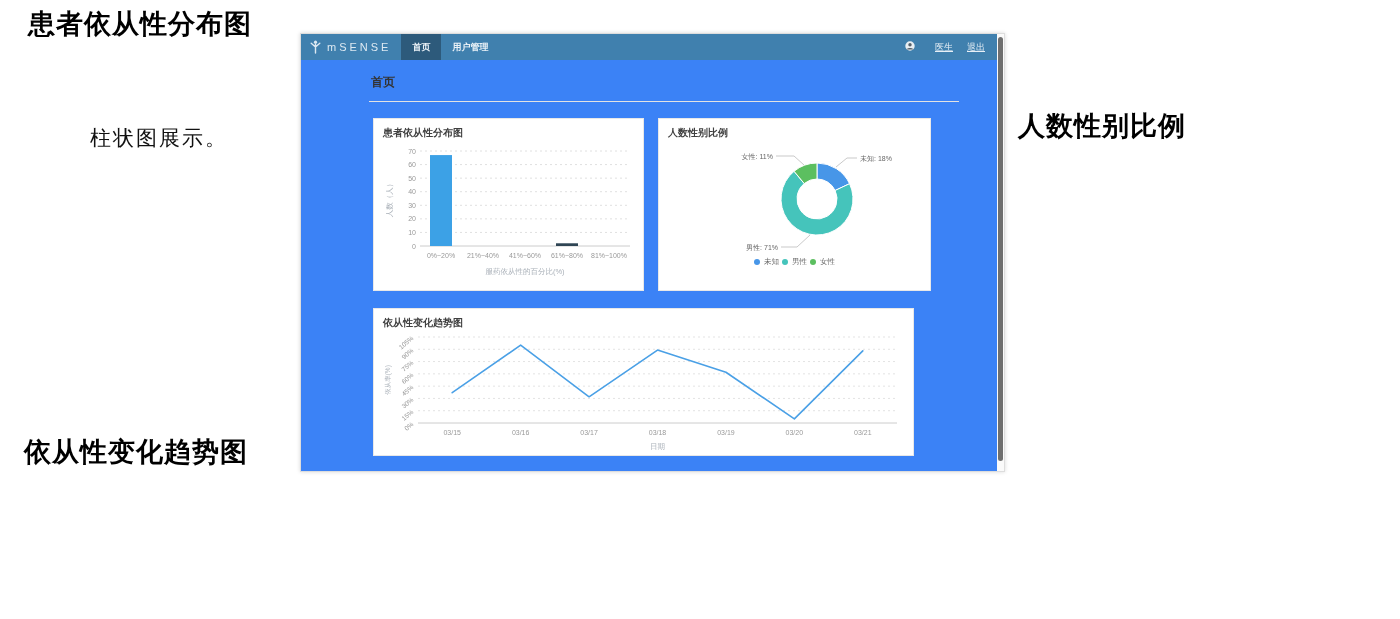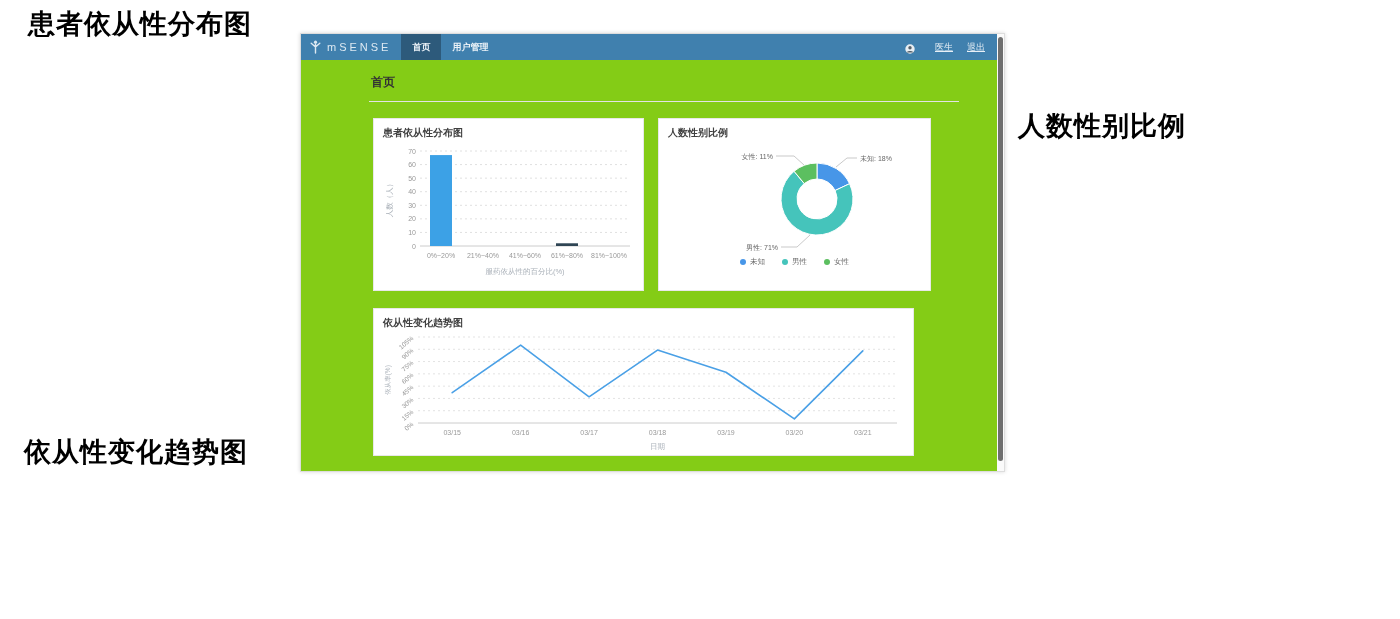--- a/index.html
+++ b/index.html
@@ -6,55 +6,56 @@
   html,body { width:1400px; height:619px; background:#fff; overflow:hidden;
               font-family:"Liberation Sans","DejaVu Sans",sans-serif; }
   .stage { position:relative; width:1400px; height:619px; background:#fff; }
 
   
   .anno-title { position:absolute; font-size:27px; font-weight:800; color:#000; letter-spacing:1px; }
   .anno-body  { position:absolute; font-size:21px; color:#111; letter-spacing:2px; }
 
   
   .app { position:absolute; left:300px; top:33px; width:705px; height:439px;
-         background:#84cc16; border:1px solid #ddd; box-shadow:0 0 4px rgba(0,0,0,.15); }
+         background:#3b82f6; border:1px solid #ddd; box-shadow:0 0 4px rgba(0,0,0,.15); }
 
   .navbar { position:absolute; left:0; top:0; width:698px; height:26px; background:#4080ae;
             display:flex; align-items:stretch; color:#eaf1f7; }
   .brand { display:flex; align-items:center; gap:5px; padding:0 10px 0 8px; }
   .brand-text { font-size:11px; letter-spacing:3px; color:#dde9f2; }
   .nav-tab { display:flex; align-items:center; padding:0 11px; font-size:9px; font-weight:bold; cursor:pointer; }
   .nav-tab.active { background:#2d5a7b; }
   .nav-right { margin-left:auto; display:flex; align-items:center; gap:14px; padding-right:14px; }
-  .nav-link { font-size:9px; color:#e7eff6; text-decoration:underline; display:flex; align-items:flex-end; gap:20px; cursor:pointer; }
+  .nav-link { font-size:9px; color:#e7eff6; text-decoration:underline; display:flex; align-items:flex-start; gap:20px; cursor:pointer; }
 
   .scrollbar-track { position:absolute; right:0; top:0; width:7px; height:437px; background:#fafafa; }
   .scrollbar-thumb { position:absolute; right:1px; top:3px; width:5px; height:424px; background:#6f6f6f; border-radius:3px; }
 
   .page-title { position:absolute; left:70px; top:40px; font-size:12px; font-weight:bold; color:#333; }
   .page-sep { position:absolute; left:68px; top:67px; width:590px; height:1px; background:#e3e3e3; }
 
   .panel { position:absolute; background:#fff; border:1px solid #e8e8e8; }
   .panel-title { position:absolute; left:9px; top:7px; font-size:10px; font-weight:bold; color:#404040; }
   #panel-bar  { left:72px;  top:84px;  width:271px; height:173px; }
   #panel-pie  { left:357px; top:84px;  width:273px; height:173px; }
   #panel-line { left:72px;  top:274px; width:541px; height:148px; }
 
-  .legend-row { position:absolute; left:0; top:138px; width:100%; display:flex; justify-content:center; gap:17px; }
+  .legend-row { position:absolute; left:0; top:138px; width:100%; display:flex; justify-content:center; gap:3px; }
   .legend-item { display:flex; align-items:center; gap:4px; font-size:7.5px; color:#666; cursor:pointer; }
   .legend-dot { width:6px; height:6px; border-radius:50%; display:inline-block; }
 
   svg text { font-family:"Liberation Sans","DejaVu Sans",sans-serif; }
 </style>
 </head>
 <body>
 
 <div class="stage">
 
   <div class="anno-title" style="left:28px; top:6px;">患者依从性分布图</div>
+  <div class="anno-body" style="left:28px; top:124px; width:262px; text-align:center;">柱状图展示。</div>
 
   <div class="anno-title" style="left:24px; top:434px;">依从性变化趋势图</div>
 
   <div class="anno-title" style="left:1018px; top:108px;">人数性别比例</div>
 
   <div class="app">
 
     <div class="navbar">
       <div class="brand">
         <svg width="13" height="15" viewBox="0 0 13 15">

